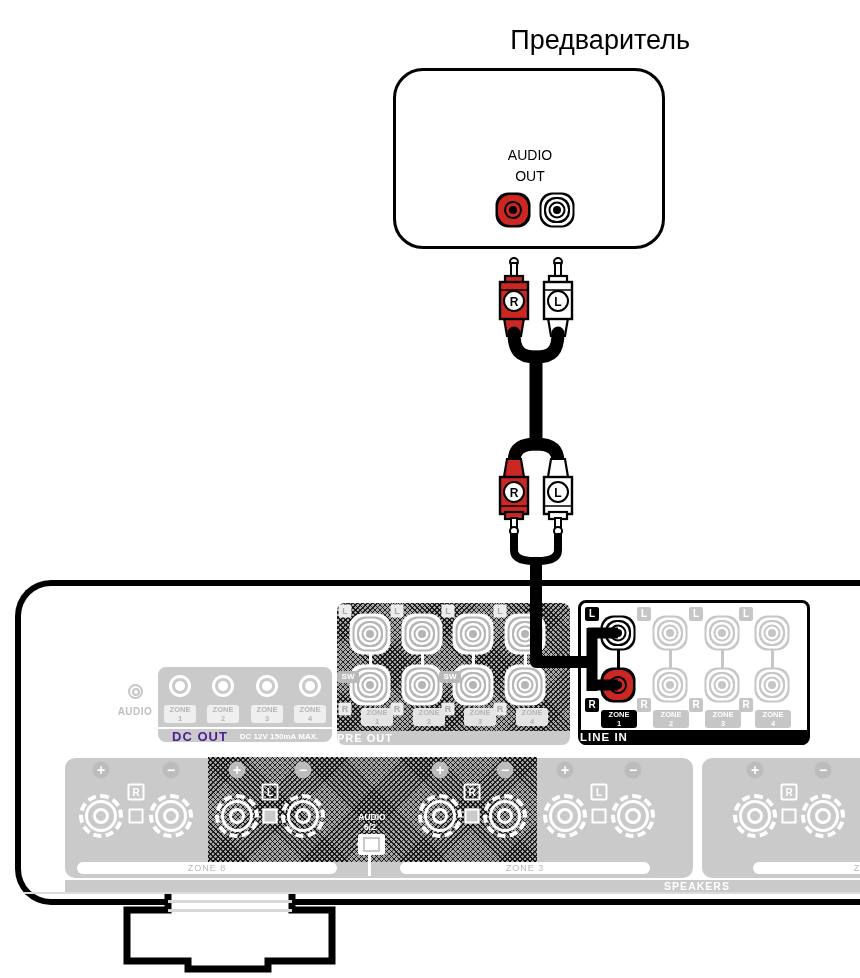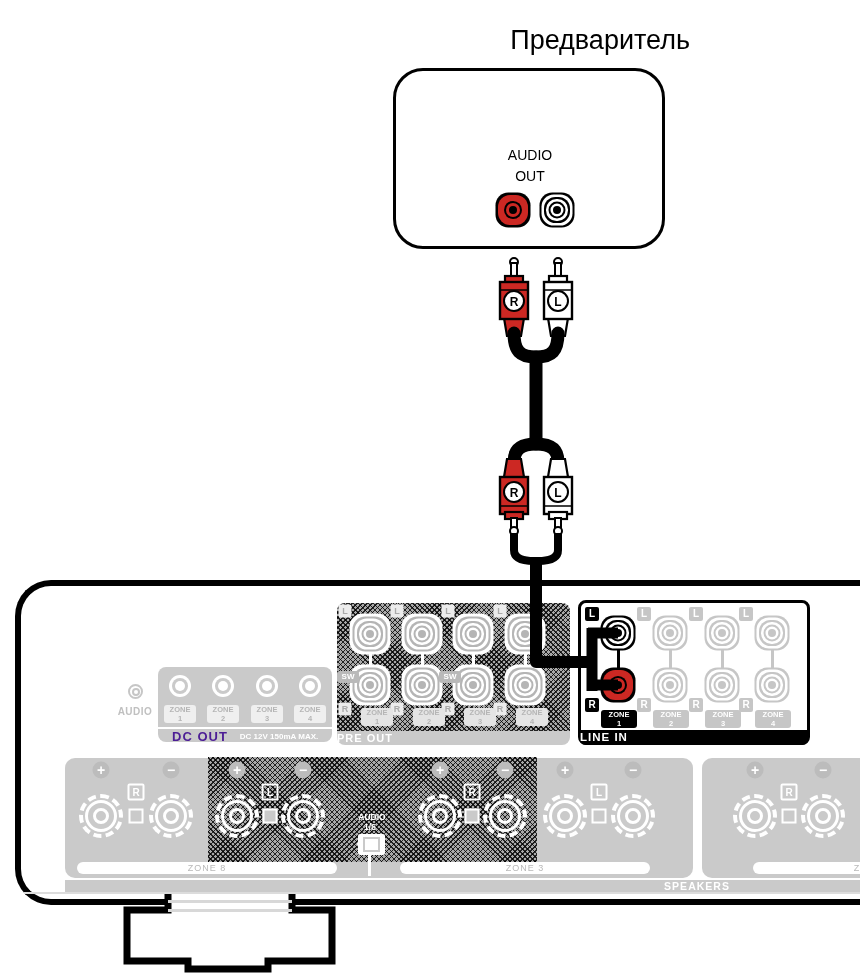--- a/index.html
+++ b/index.html
@@ -243,21 +243,21 @@
 <div class="mid" style="left:599px;top:816px"></div>
 <div class="mid" style="left:789px;top:816px"></div>
 
 <div class="lb" style="left:136px;top:792px">R</div>
 <div class="lb" style="left:270px;top:792px">L</div>
 <div class="lb" style="left:472px;top:792px">R</div>
 <div class="lb" style="left:599px;top:792px">L</div>
 <div class="lb" style="left:789px;top:792px">R</div>
 
 <div class="bridge-txt" style="left:372px;top:817px">AUDIO</div>
-<div class="bridge-txt" style="left:370px;top:827px">1/6</div>
+<div class="bridge-txt" style="left:370px;top:827px">6/2</div>
 <div class="bridge-txt" style="left:363px;top:844px">ON</div>
 <div class="abs bridge-sw"></div>
 <div class="abs spk-divider"></div>
 
 <div class="spk-bar" style="left:77px;width:260px">ZONE 8</div>
 <div class="spk-bar" style="left:400px;width:250px">ZONE 3</div>
 <div class="spk-bar" style="left:753px;width:240px">ZONE 3</div>
 <div class="abs speakers-strip"></div>
 <div class="speakers-lbl">SPEAKERS</div>
 

